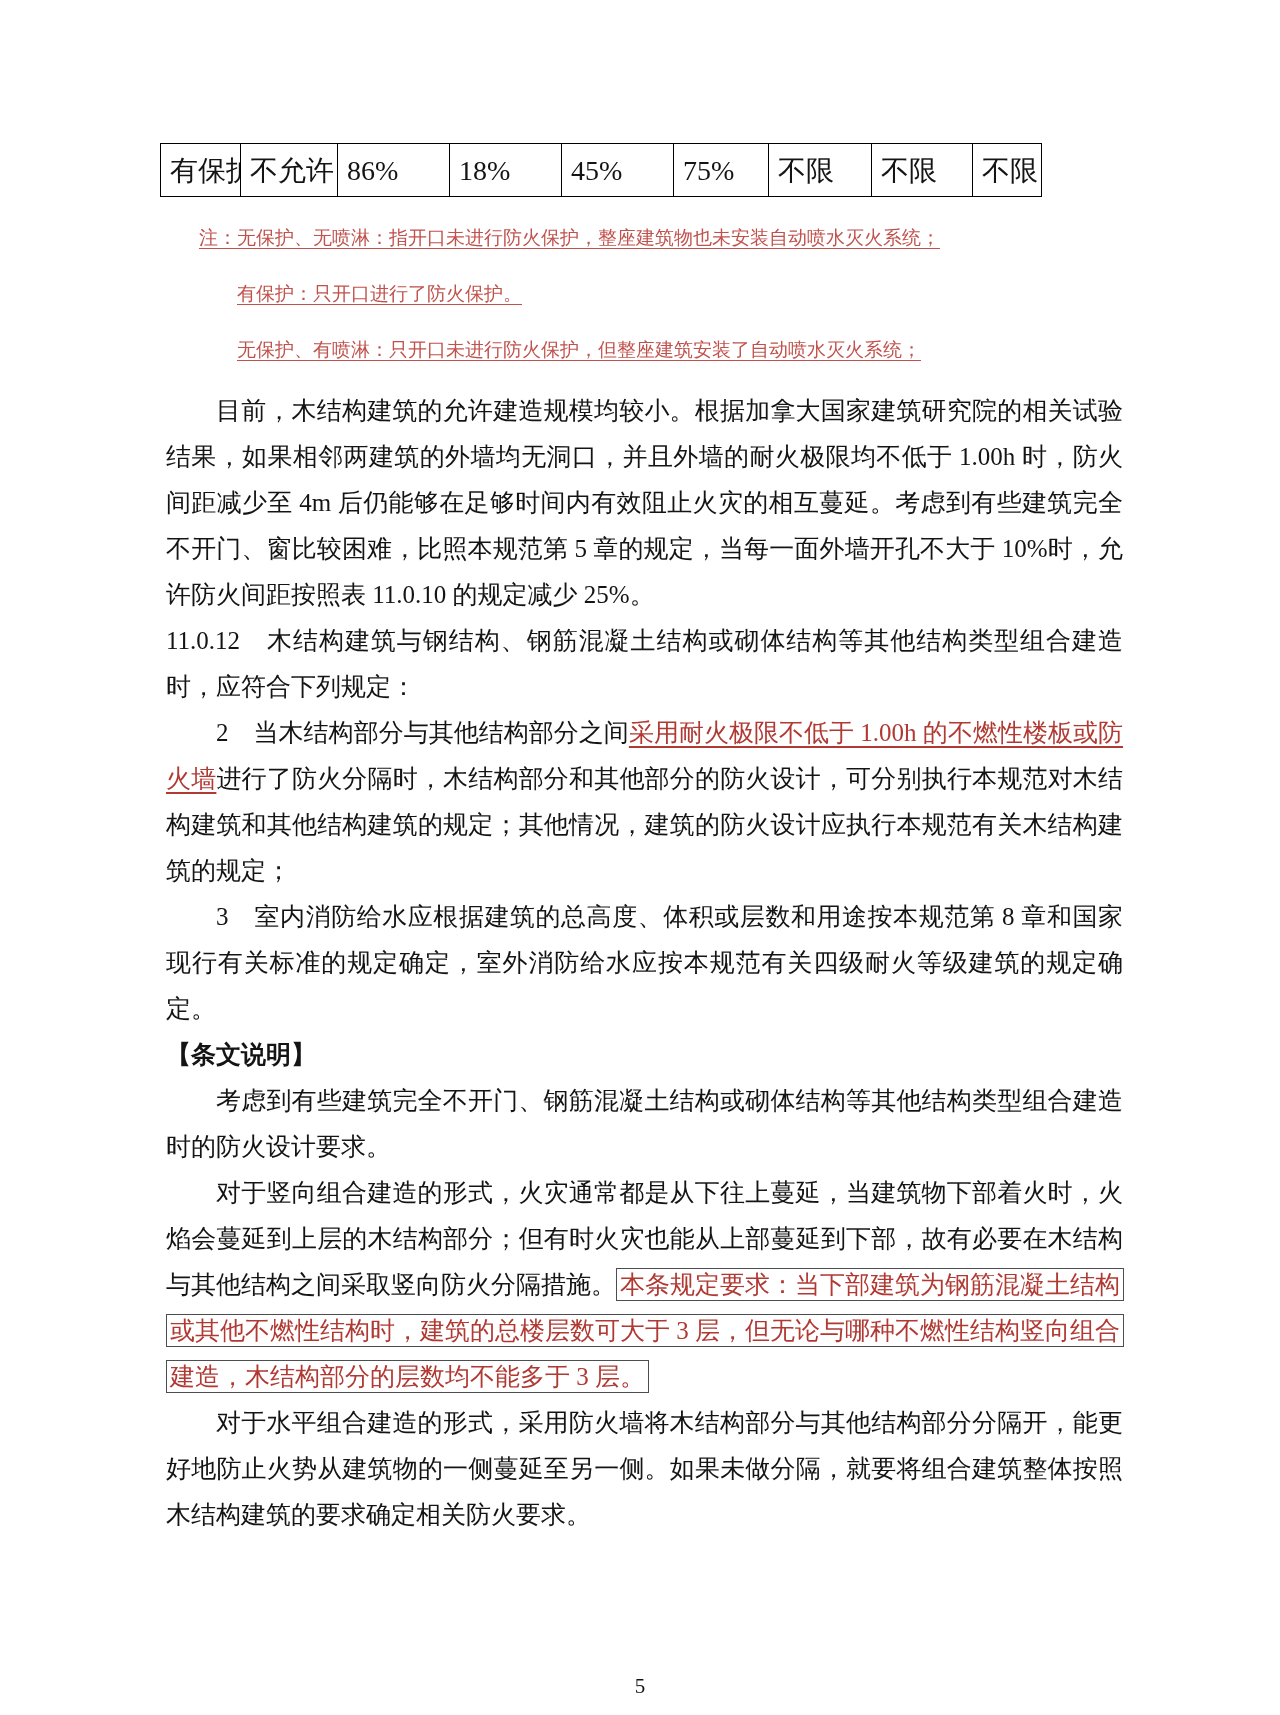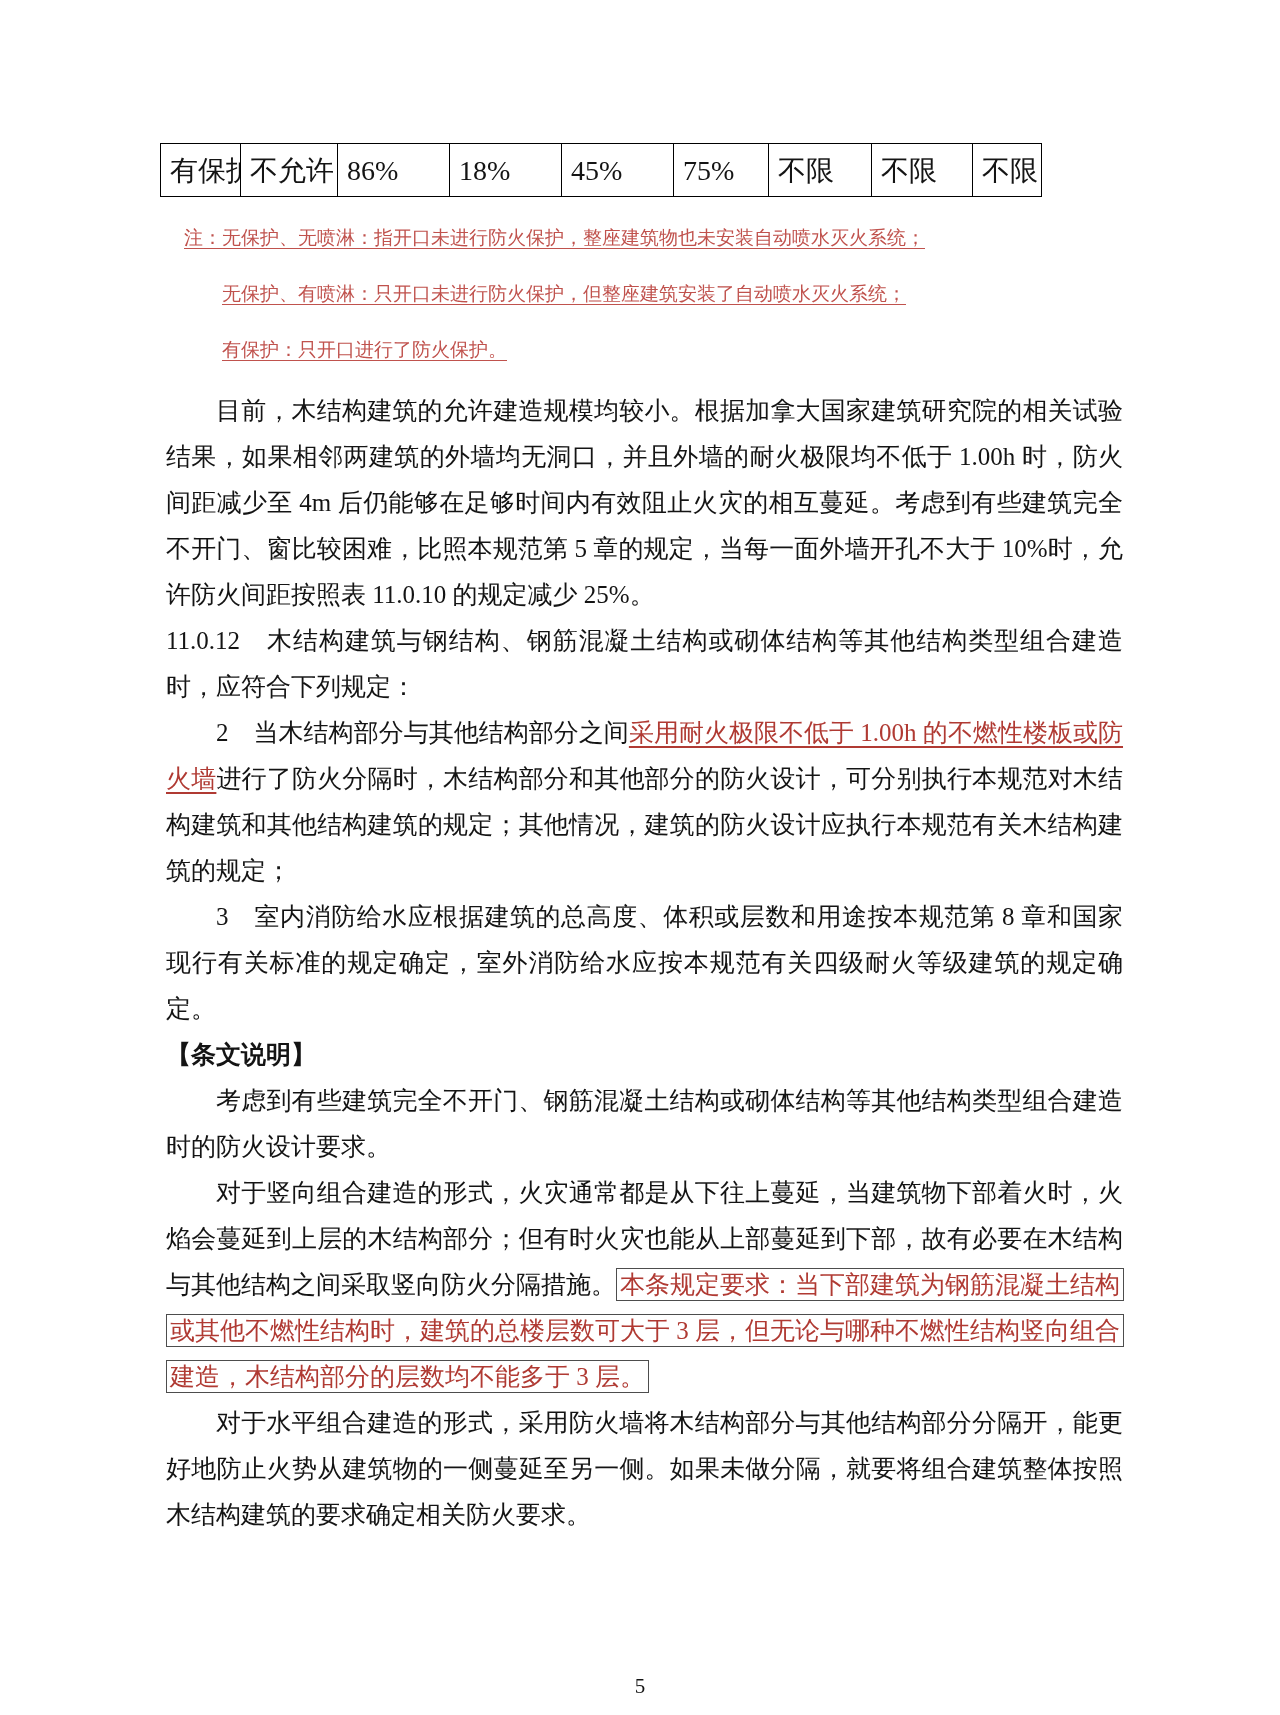--- a/index.html
+++ b/index.html
@@ -27,21 +27,21 @@
     font-size: 28px;
     height: 46px;
     padding: 8px 4px 6px 9px;
     vertical-align: middle;
     white-space: nowrap;
     overflow: hidden;
   }
 
   
   .notes {
-    margin: 13px 0 4px 24px;
+    margin: 13px 0 4px 39px;
     font-size: 19px;
     color: var(--note_red, #c0524d);
   }
   .note { line-height: 56px; white-space: nowrap; }
   .note.cont { padding-left: 38px; }
   .note-text {
     text-decoration: underline;
     text-decoration-color: currentColor;
     text-underline-offset: 4px;
   }
@@ -111,22 +111,22 @@
           <td>75%</td>
           <td>不限</td>
           <td>不限</td>
           <td>不限</td>
         </tr>
     </tbody>
   </table>
 
   <div class="notes" id="notes">
       <div class="note"><span class="note-text">注：无保护、无喷淋：指开口未进行防火保护，整座建筑物也未安装自动喷水灭火系统；</span></div>
+      <div class="note cont"><span class="note-text">有保护：只开口进行了防火保护。</span></div>
       <div class="note cont"><span class="note-text">无保护、有喷淋：只开口未进行防火保护，但整座建筑安装了自动喷水灭火系统；</span></div>
-      <div class="note cont"><span class="note-text">有保护：只开口进行了防火保护。</span></div>
     </div>
 
   <div class="body-text" id="body-text">
       <p class="indent"><span class="seg-normal">目前，木结构建筑的允许建造规模均较小。根据加拿大国家建筑研究院的相关试验结果，如果相邻两建筑的外墙均无洞口，并且外墙的耐火极限均不低于 1.00h 时，防火间距减少至 4m 后仍能够在足够时间内有效阻止火灾的相互蔓延。考虑到有些建筑完全不开门、窗比较困难，比照本规范第 5 章的规定，当每一面外墙开孔不大于 10%时，允许防火间距按照表 11.0.10 的规定减少 25%。</span></p>
       <p><span class="seg-normal">11.0.12　木结构建筑与钢结构、钢筋混凝土结构或砌体结构等其他结构类型组合建造时，应符合下列规定：</span></p>
       <p class="indent"><span class="seg-normal">2　当木结构部分与其他结构部分之间</span><span class="seg-redline">采用耐火极限不低于 1.00h 的不燃性楼板或防火墙</span><span class="seg-normal">进行了防火分隔时，木结构部分和其他部分的防火设计，可分别执行本规范对木结构建筑和其他结构建筑的规定；其他情况，建筑的防火设计应执行本规范有关木结构建筑的规定；</span></p>
       <p class="indent"><span class="seg-normal">3　室内消防给水应根据建筑的总高度、体积或层数和用途按本规范第 8 章和国家现行有关标准的规定确定，室外消防给水应按本规范有关四级耐火等级建筑的规定确定。</span></p>
       <p><span class="seg-bold">【条文说明】</span></p>
       <p class="indent"><span class="seg-normal">考虑到有些建筑完全不开门、钢筋混凝土结构或砌体结构等其他结构类型组合建造时的防火设计要求。</span></p>
       <p class="indent"><span class="seg-normal">对于竖向组合建造的形式，火灾通常都是从下往上蔓延，当建筑物下部着火时，火焰会蔓延到上层的木结构部分；但有时火灾也能从上部蔓延到下部，故有必要在木结构与其他结构之间采取竖向防火分隔措施。</span><span class="seg-redbox">本条规定要求：当下部建筑为钢筋混凝土结构或其他不燃性结构时，建筑的总楼层数可大于 3 层，但无论与哪种不燃性结构竖向组合建造，木结构部分的层数均不能多于 3 层。</span></p>

